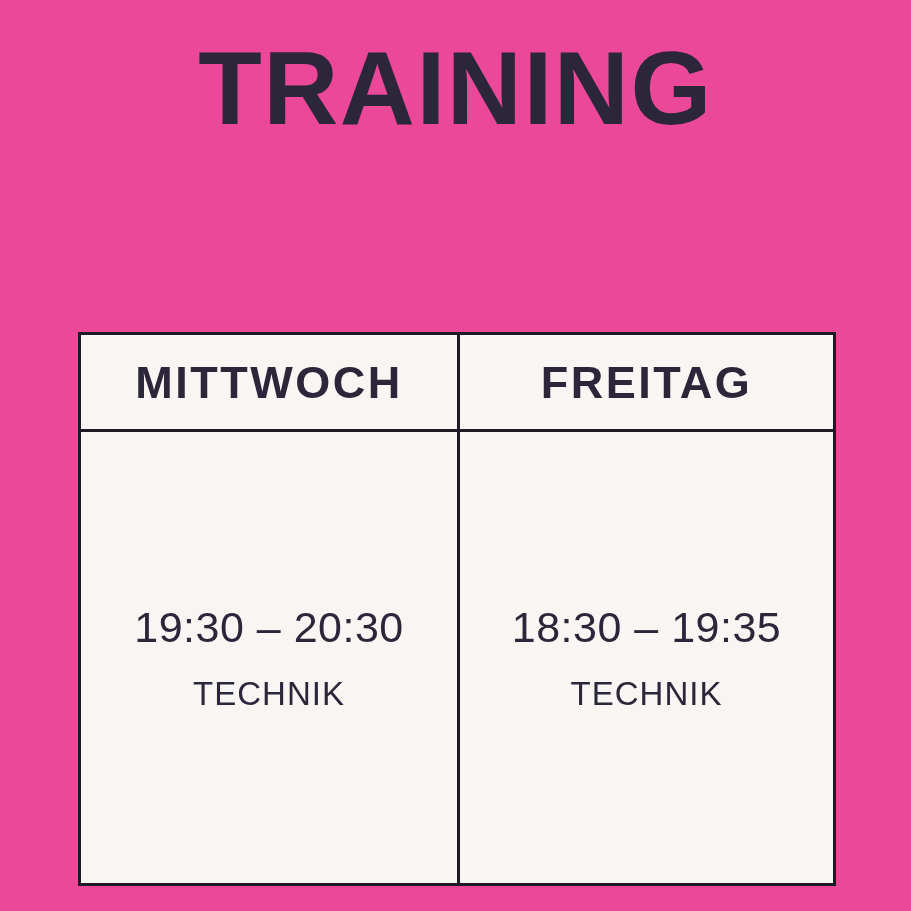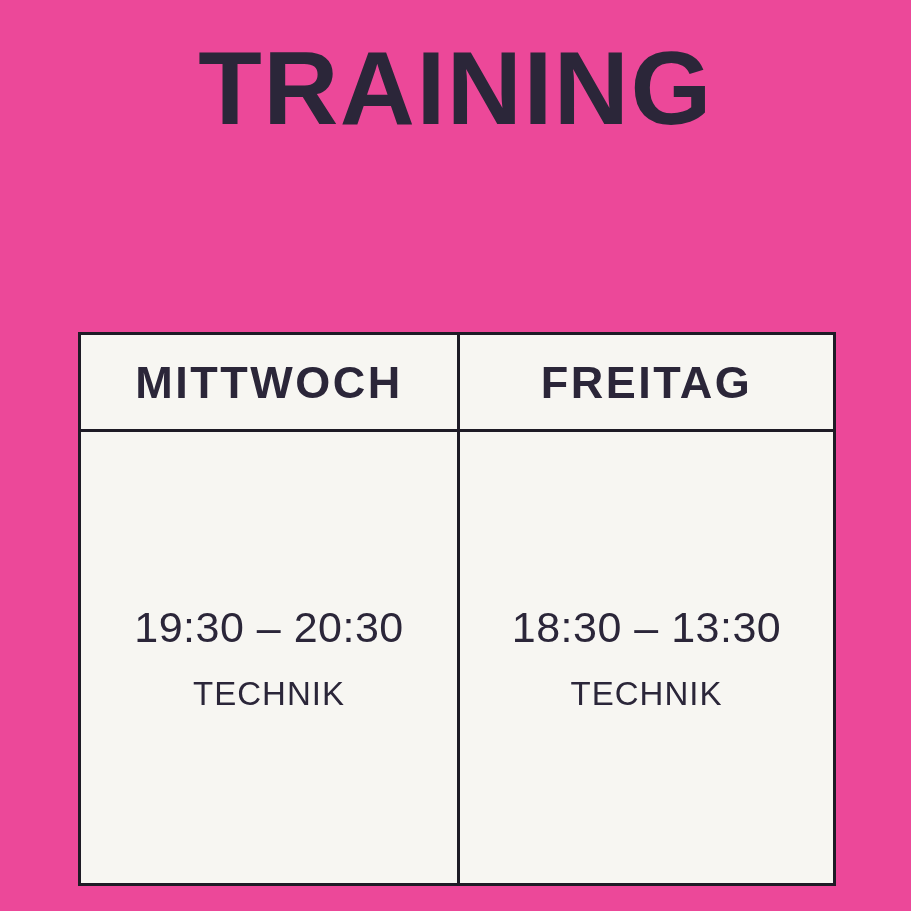--- a/index.html
+++ b/index.html
@@ -127,21 +127,21 @@
     <tbody>
       <tr>
         <td>
           <div class="cell-inner">
             <span class="cell-time">19:30 – 20:30</span>
             <span class="cell-activity">TECHNIK</span>
           </div>
         </td>
         <td>
           <div class="cell-inner">
-            <span class="cell-time">18:30 – 13:30</span>
+            <span class="cell-time">18:30 – 19:35</span>
             <span class="cell-activity">TECHNIK</span>
           </div>
         </td>
       </tr>
     </tbody>
   </table>
 
 </div>
 
 </body></html>

